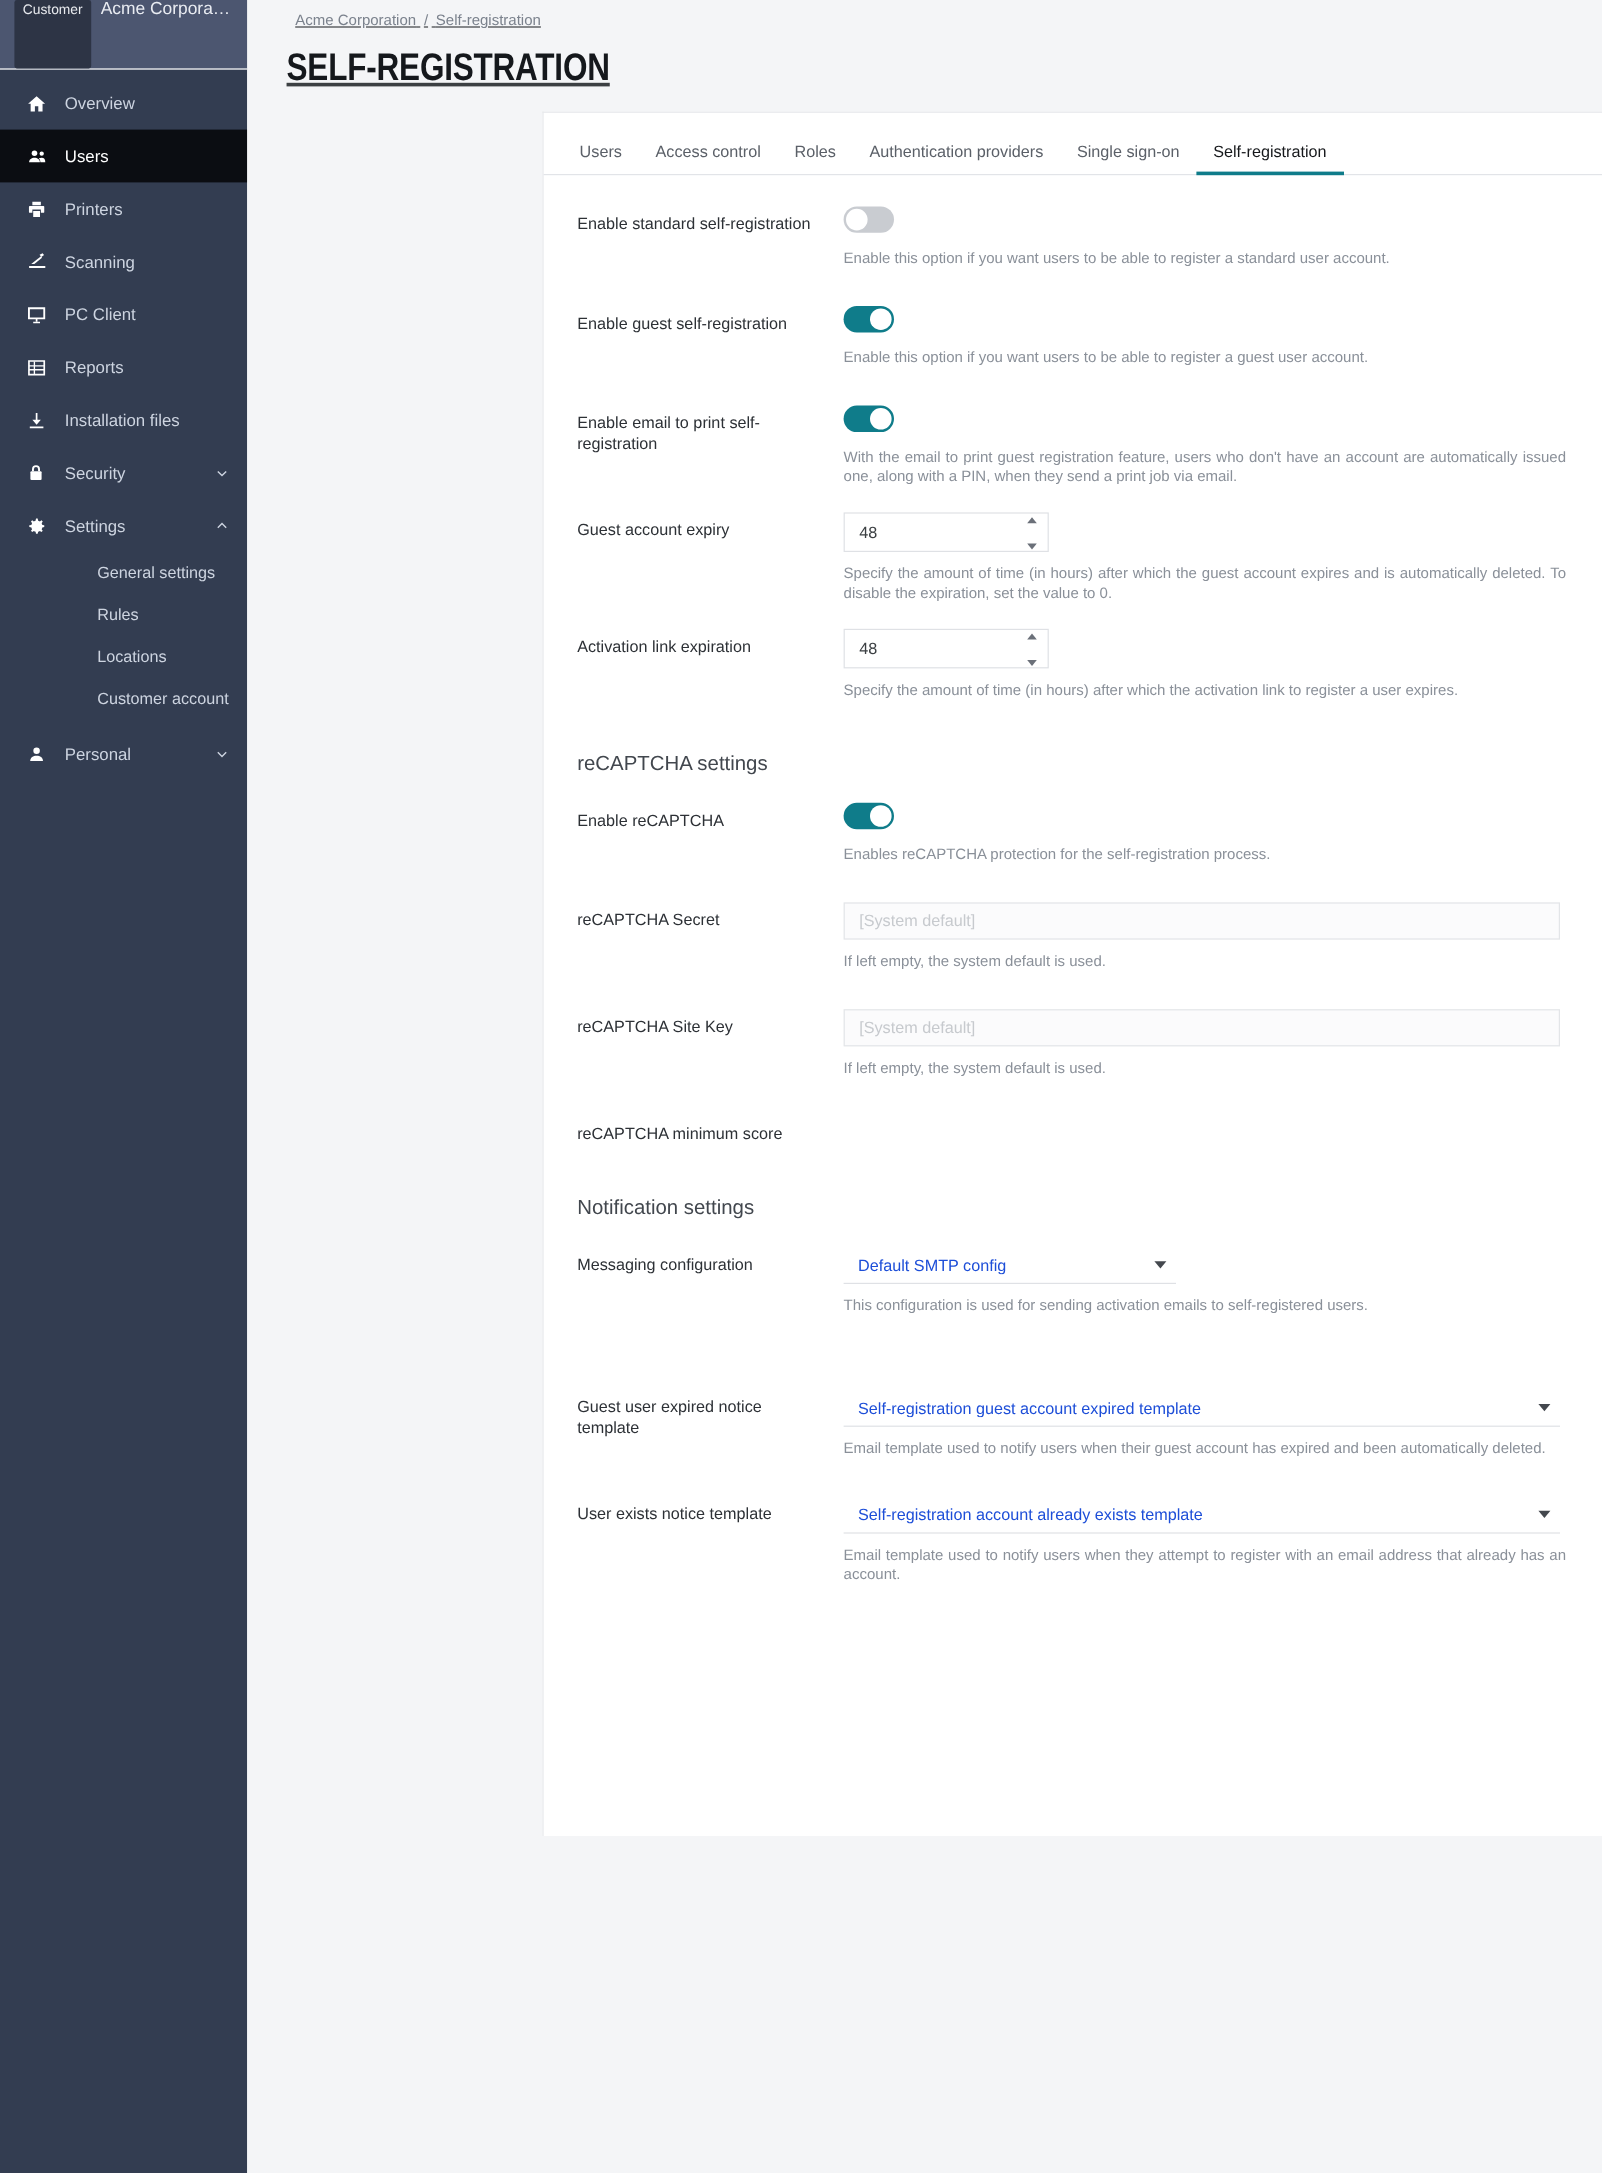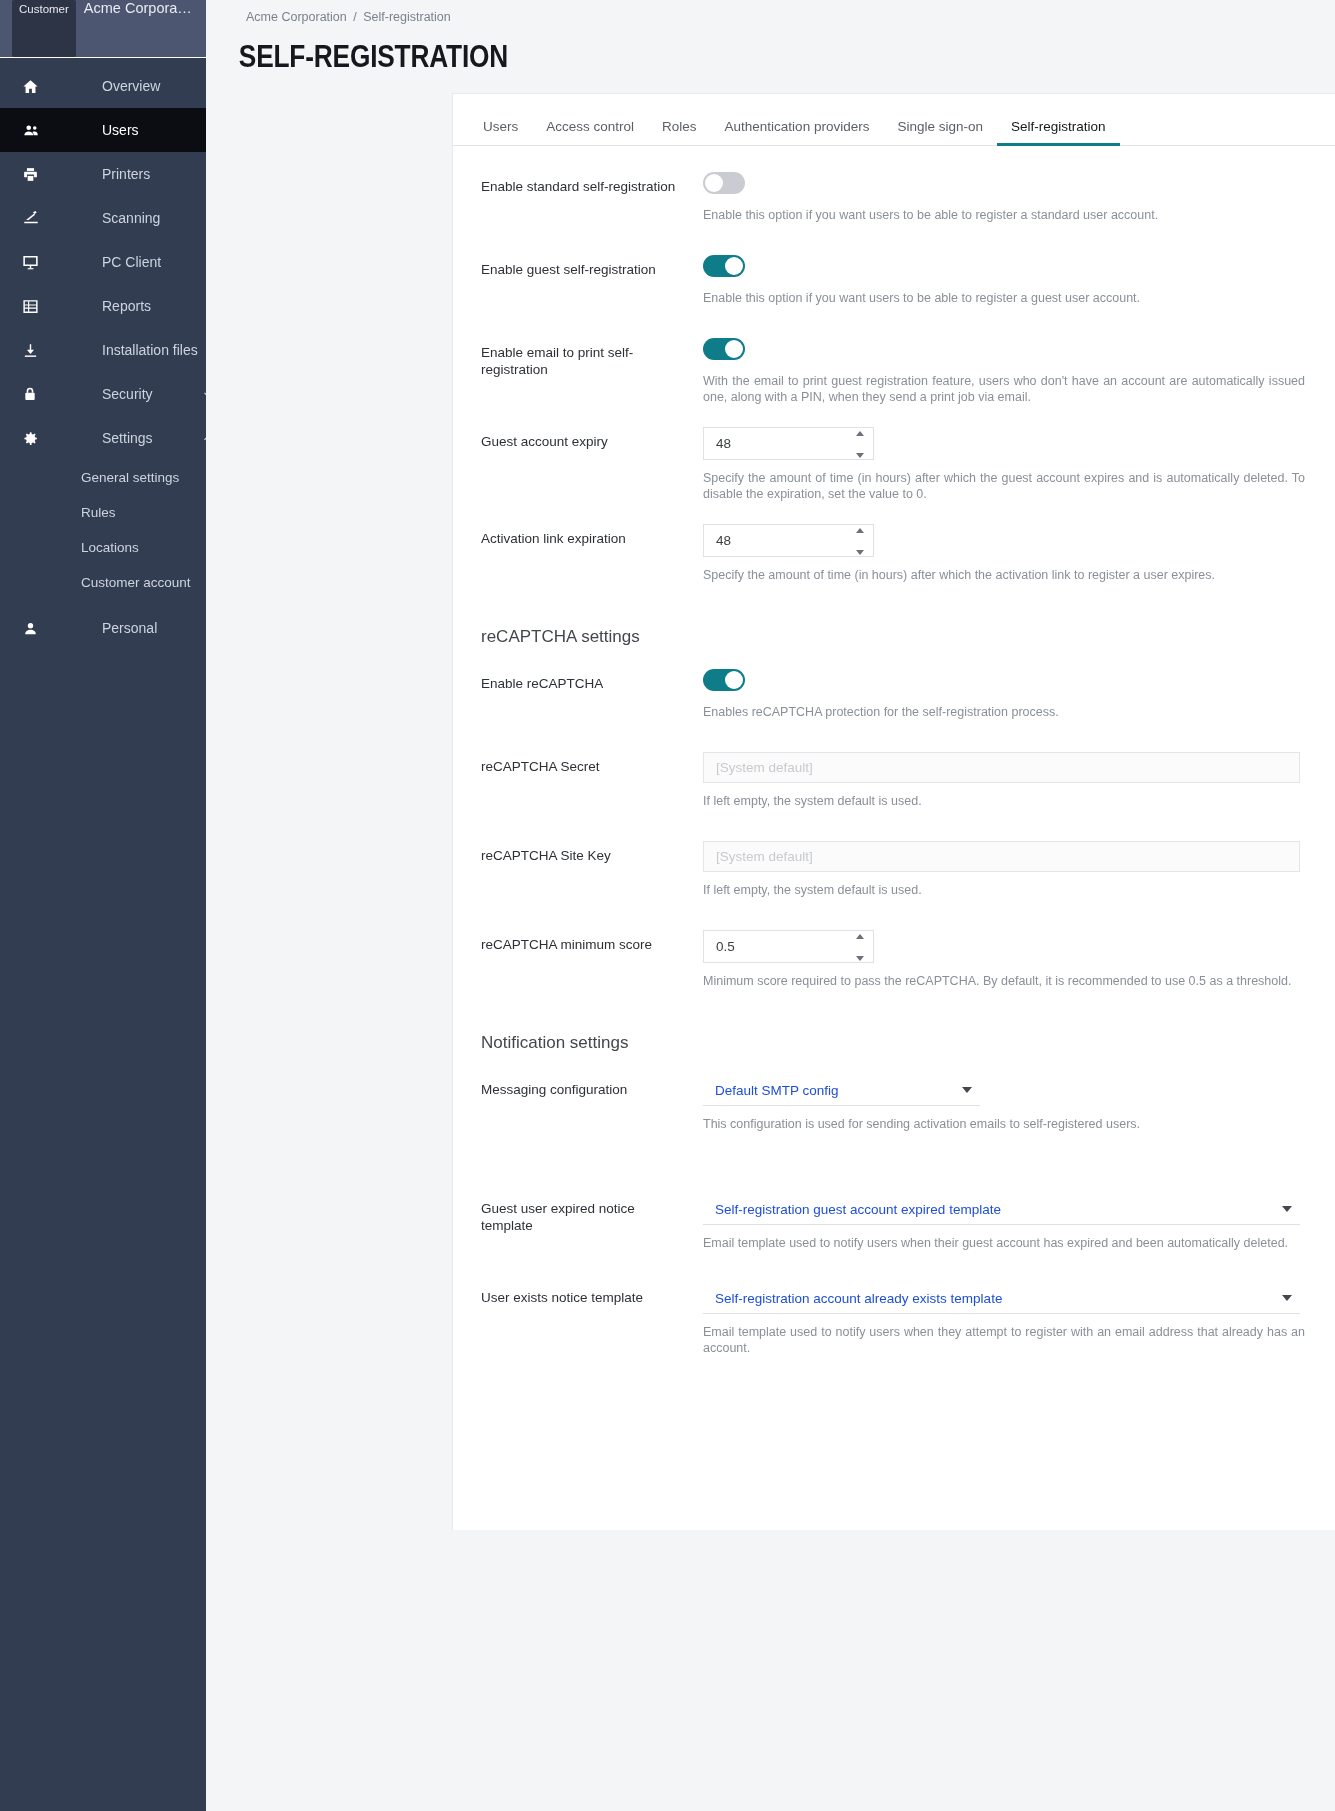--- a/index.html
+++ b/index.html
@@ -48,21 +48,20 @@
   }
   .nav { padding-top: 6px; }
   .nav-item {
     display: flex;
     align-items: center;
     height: 44px;
     padding: 0 14px 0 22px;
     color: #cdd4e0;
     font-size: 14px;
     position: relative;
-    gap: 48px;
   }
   .nav-item.active { background: #0b0d12; color: #ffffff; }
   .nav-ico {
     width: 22px;
     flex: 0 0 22px;
     display: flex;
     align-items: center;
     justify-content: flex-start;
     margin-right: 10px;
     color: #ffffff;
@@ -79,20 +78,21 @@
     font-size: 13.5px;
     margin-left: 29px;
   }
 
   
   .main {
     flex: 1 1 auto;
     position: relative;
     background: #f4f5f7;
     overflow: hidden;
+    text-decoration: underline;
   }
   .crumb {
     padding: 10px 0 0 40px;
     font-size: 12.5px;
     color: #7b828d;
   }
   .crumb .sep { margin: 0 3px; }
   .page-title {
     padding: 14px 0 0 40px;
     font-family: "Liberation Sans Narrow", "Liberation Sans", sans-serif;
@@ -513,30 +513,20 @@
           <div class="lbl">reCAPTCHA Site Key</div>
           <div class="ctl">
             <div class="txt">[System default]</div>
             <div class="hint">If left empty, the system default is used.</div>
           </div>
         </div>
         <div class="gap-md"></div>
 
         <div class="row">
           <div class="lbl">reCAPTCHA minimum score</div>
-          <div class="ctl">
-            <div class="num">
-              <span class="val">0.5</span>
-              <span class="spin">
-                <i class="up"></i>
-                <i class="dn"></i>
-              </span>
-            </div>
-            <div class="hint">Minimum score required to pass the reCAPTCHA. By default, it is recommended to use 0.5 as a threshold.</div>
-          </div>
         </div>
 
         <div class="gap-lg"></div>
 
         <div class="section-h">Notification settings</div>
 
         <div class="row">
           <div class="lbl">Messaging configuration</div>
           <div class="ctl">
             <div class="sel narrow">

